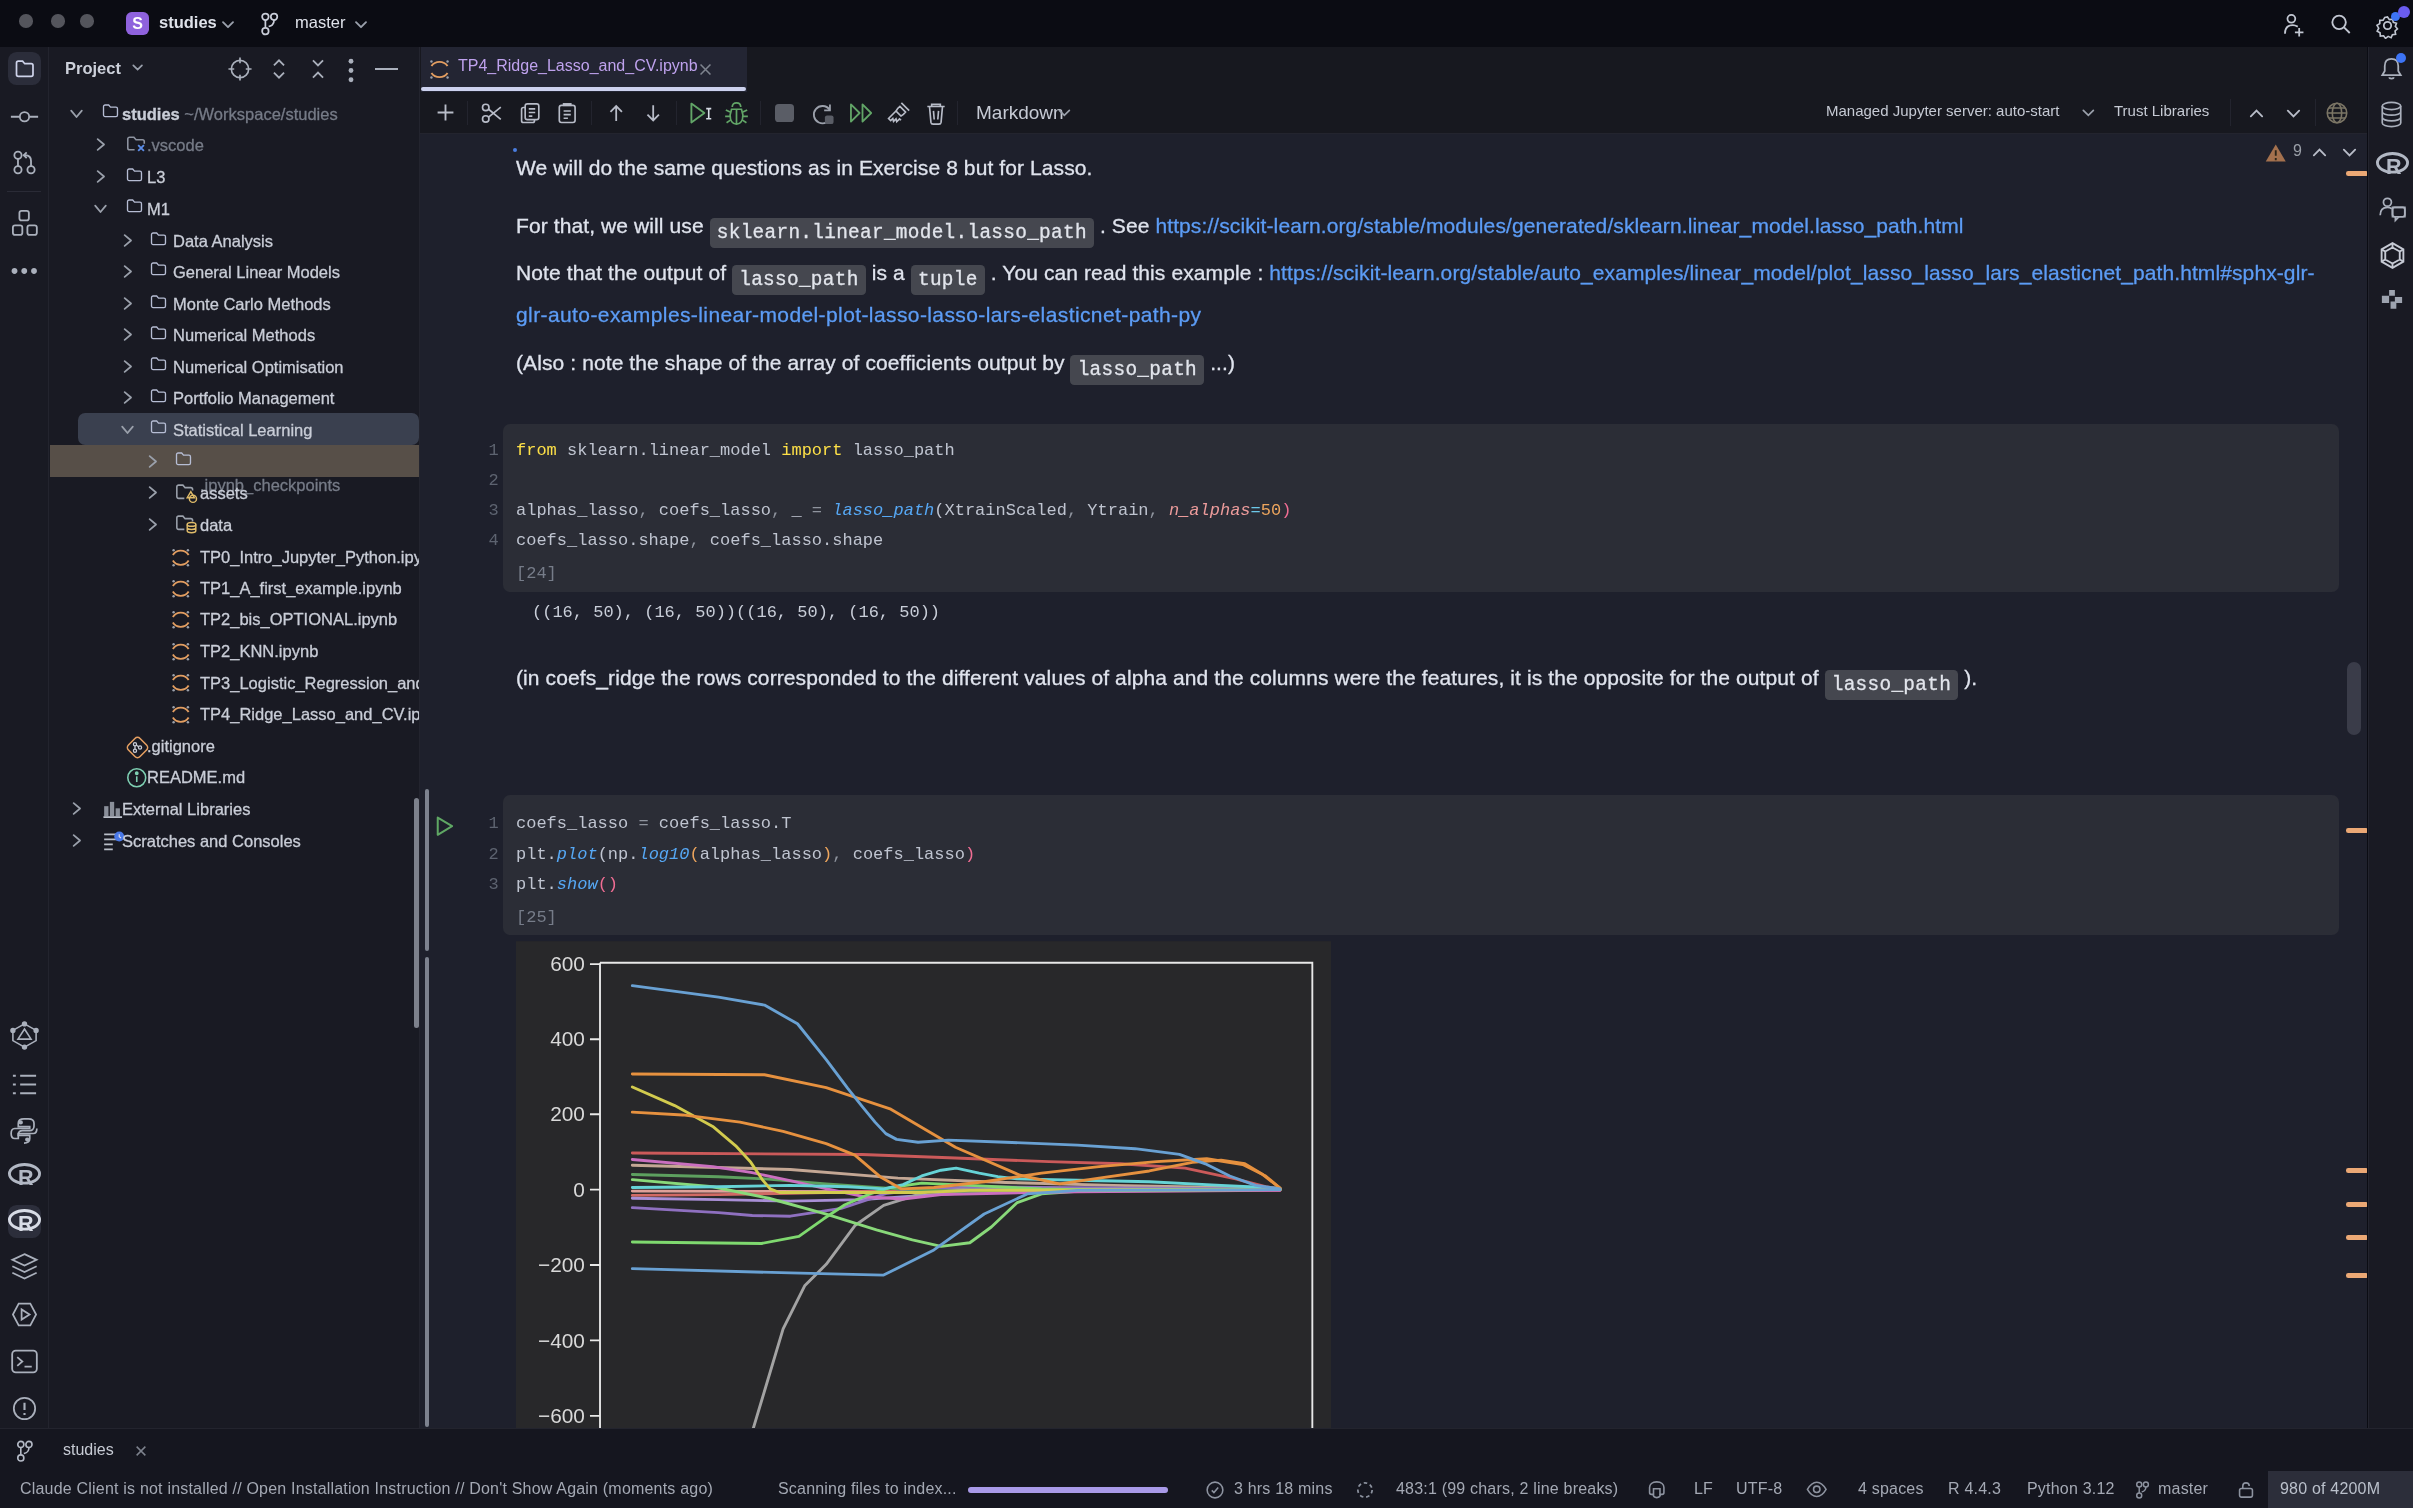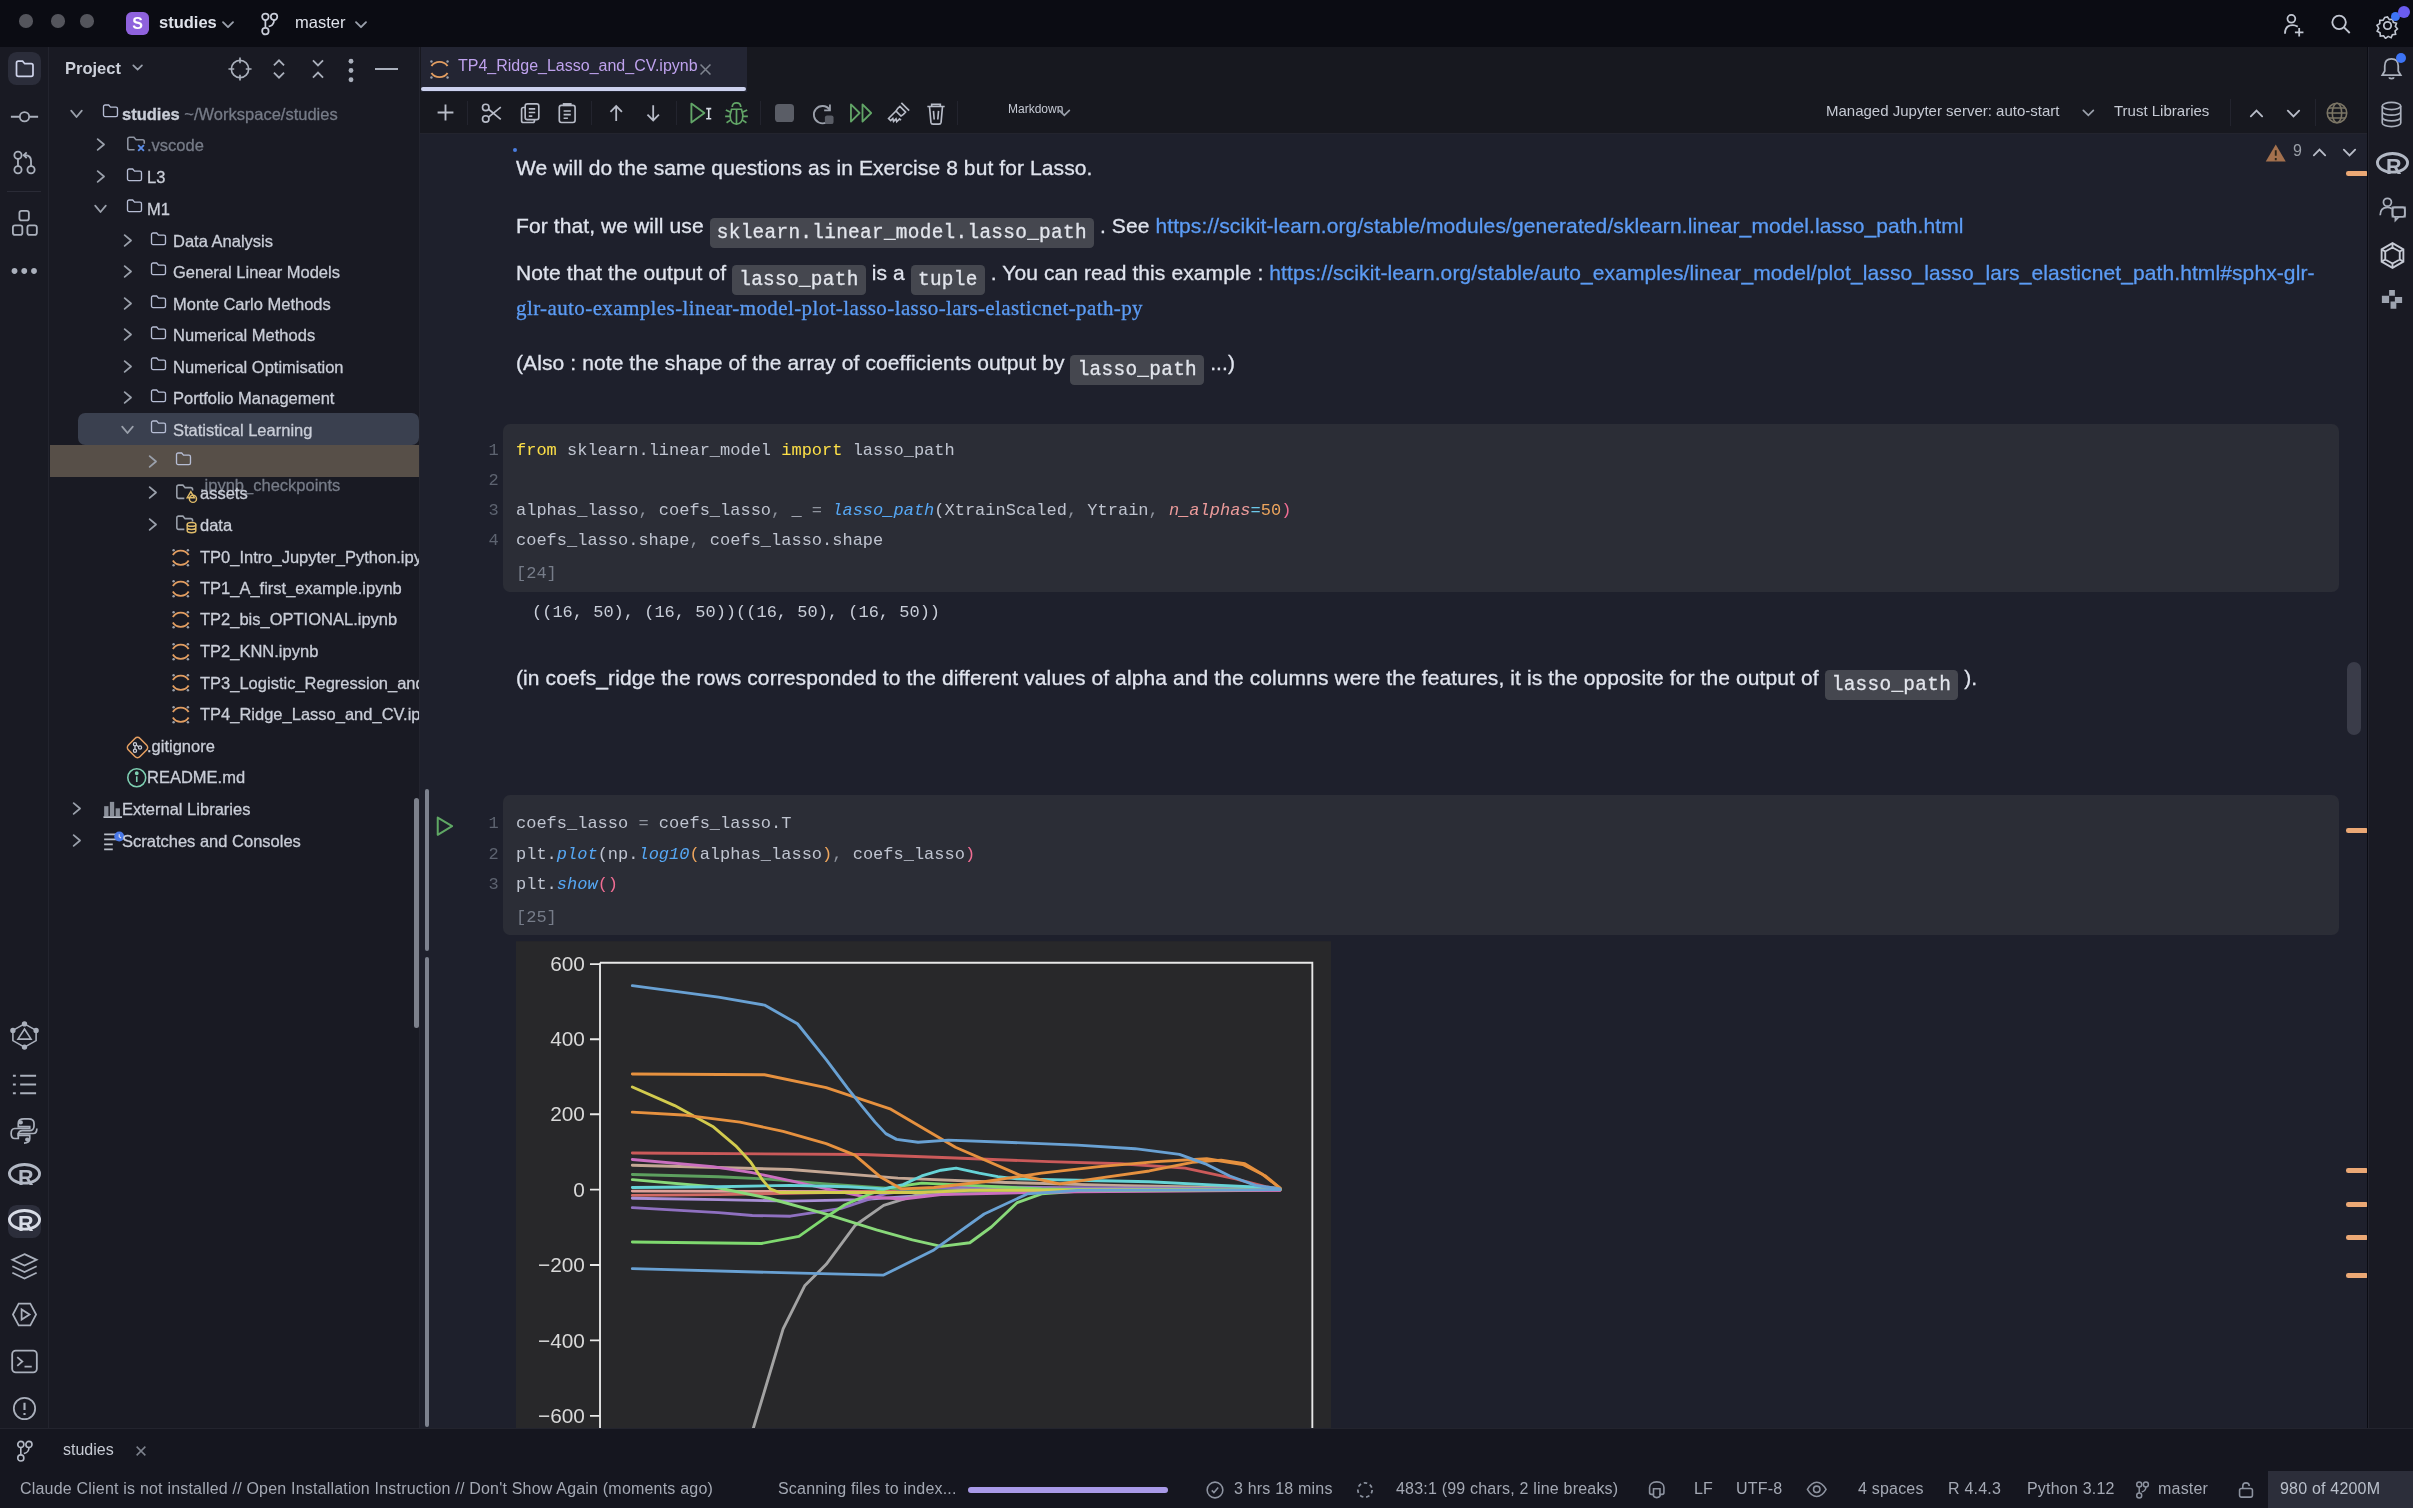--- a/index.html
+++ b/index.html
@@ -444,21 +444,21 @@
   <svg class="icon" style="left:465px;top:8px;" width="27" height="27" viewBox="0 0 38 38" fill="none" stroke="#b8bcc8" stroke-width="2.3">
       <path d="M23 4 l11 11"></path>
       <path d="M21 9 l8 8 c-1.5 2-3.5 4-6.5 5.5 l-7 -7 c1.5-3 3.5-5 5.5-6.5 z"></path>
       <path d="M15.5 15.5 L5 26 l3 3 3-3 1 4 3.5-3.5 1 4 4-4 2 2"></path>
     </svg>
   <svg class="icon" style="left:503px;top:8px;" width="26" height="26" viewBox="0 0 36 36" fill="none" stroke="#b8bcc8" stroke-width="2.3">
       <path d="M6 9 h24 M12 9 v-3 h12 v3 M9 9 l2 22 a3 3 0 0 0 3 2.5 h8 a3 3 0 0 0 3 -2.5 l2 -22"></path>
       <path d="M14.5 15 l1 12 M21.5 15 l-1 12"></path>
     </svg>
   <div class="abs" style="left:537px;top:8.6px;width:1.4px;height:24.4px;background:#23242e;"></div>
-  <div class="abs" style="left:588px;top:10px;font-size:12px;color:#c6cad4;text-align:center;">Markdown</div>
+  <div class="abs" style="left:556px;top:10px;font-size:19px;color:#c6cad4;text-align:center;">Markdown</div>
   <svg class="icon" style="left:635px;top:14.4px;" width="18.7" height="14.4" viewBox="0 0 26 20">
       <path d="M6 6 l7 7 7-7" stroke="#9aa0ab" stroke-width="2.4" fill="none" stroke-linecap="round"></path>
     </svg>
 
   <div class="abs" style="left:1406px;top:10px;font-size:15px;color:#c6cad4;">Managed Jupyter server: auto-start</div>
   <svg class="icon" style="left:1659px;top:14.4px;" width="18.7" height="14.4" viewBox="0 0 26 20">
       <path d="M6 6 l7 7 7-7" stroke="#9aa0ab" stroke-width="2.4" fill="none" stroke-linecap="round"></path>
     </svg>
   <div class="abs" style="left:1694px;top:10px;font-size:15px;color:#c6cad4;">Trust Libraries</div>
   <div class="abs" style="left:1810px;top:7.2px;width:1.4px;height:27px;background:#23242e;"></div>
@@ -473,21 +473,21 @@
       <circle cx="18" cy="18" r="13.5"></circle>
       <ellipse cx="18" cy="18" rx="6.5" ry="13.5"></ellipse>
       <path d="M4.5 18 h27 M6.5 11 h23 M6.5 25 h23"></path>
     </svg>
 </div>
 <div class="abs" id="econtent">
   <div class="abs" style="left:93px;top:13.6px;width:4.3px;height:4.3px;border-radius:50%;background:#4a7de0;"></div>
   <div class="mdline" style="top:17px;line-height:34px;">We will do the same questions as in Exercise 8 but for Lasso.</div>
   <div class="mdline" style="top:75px;line-height:34px;">For that, we will use <span class="chip">sklearn.linear_model.lasso_path</span> . See <span class="lnk">https://scikit-learn.org/stable/modules/generated/sklearn.linear_model.lasso_path.html</span></div>
   <div class="mdline" style="top:122px;line-height:34px;">Note that the output of <span class="chip">lasso_path</span> is a <span class="chip">tuple</span> . You can read this example : <span class="lnk">https://scikit-learn.org/stable/auto_examples/linear_model/plot_lasso_lasso_lars_elasticnet_path.html#sphx-glr-</span></div>
-  <div class="mdline" style="top:157px;line-height:34px;font-family:Liberation Serif, serif;"><span class="lnk" style="letter-spacing:0.4px;">glr-auto-examples-linear-model-plot-lasso-lasso-lars-elasticnet-path-py</span></div>
+  <div class="mdline" style="top:164px;line-height:34px;"><span class="lnk" style="letter-spacing:0.4px;">glr-auto-examples-linear-model-plot-lasso-lasso-lars-elasticnet-path-py</span></div>
   <div class="mdline" style="top:212px;line-height:34px;text-align:right;">(Also : note the shape of the array of coefficients output by <span class="chip">lasso_path</span> ...)</div>
 
   <div class="cell" style="top:290px;height:168px;"></div>
   <div class="lnum" style="top:302px;line-height:30px;left:13.6px;">1</div>
   <div class="lnum" style="top:332px;line-height:30px;left:13.6px;">2</div>
   <div class="lnum" style="top:362px;line-height:30px;left:13.6px;">3</div>
   <div class="lnum" style="top:392px;line-height:30px;left:13.6px;">4</div>
   <div class="codeline" style="top:302px;line-height:30px;"><span class="kw">from</span> sklearn.linear_model <span class="kw">import</span> lasso_path</div>
   <div class="codeline" style="top:362px;line-height:30px;">alphas_lasso<span style="color:#8f949e">,</span> coefs_lasso<span style="color:#8f949e">,</span> _ <span style="color:#8f949e">=</span> <span class="fn">lasso_path</span>(XtrainScaled<span style="color:#8f949e">,</span> Ytrain<span style="color:#8f949e">,</span> <span class="narg">n_alphas</span><span class="eq">=</span><span class="num">50</span><span class="pk">)</span></div>
   <div class="codeline" style="top:392px;line-height:30px;">coefs_lasso.shape<span style="color:#8f949e">,</span> coefs_lasso.shape</div>

